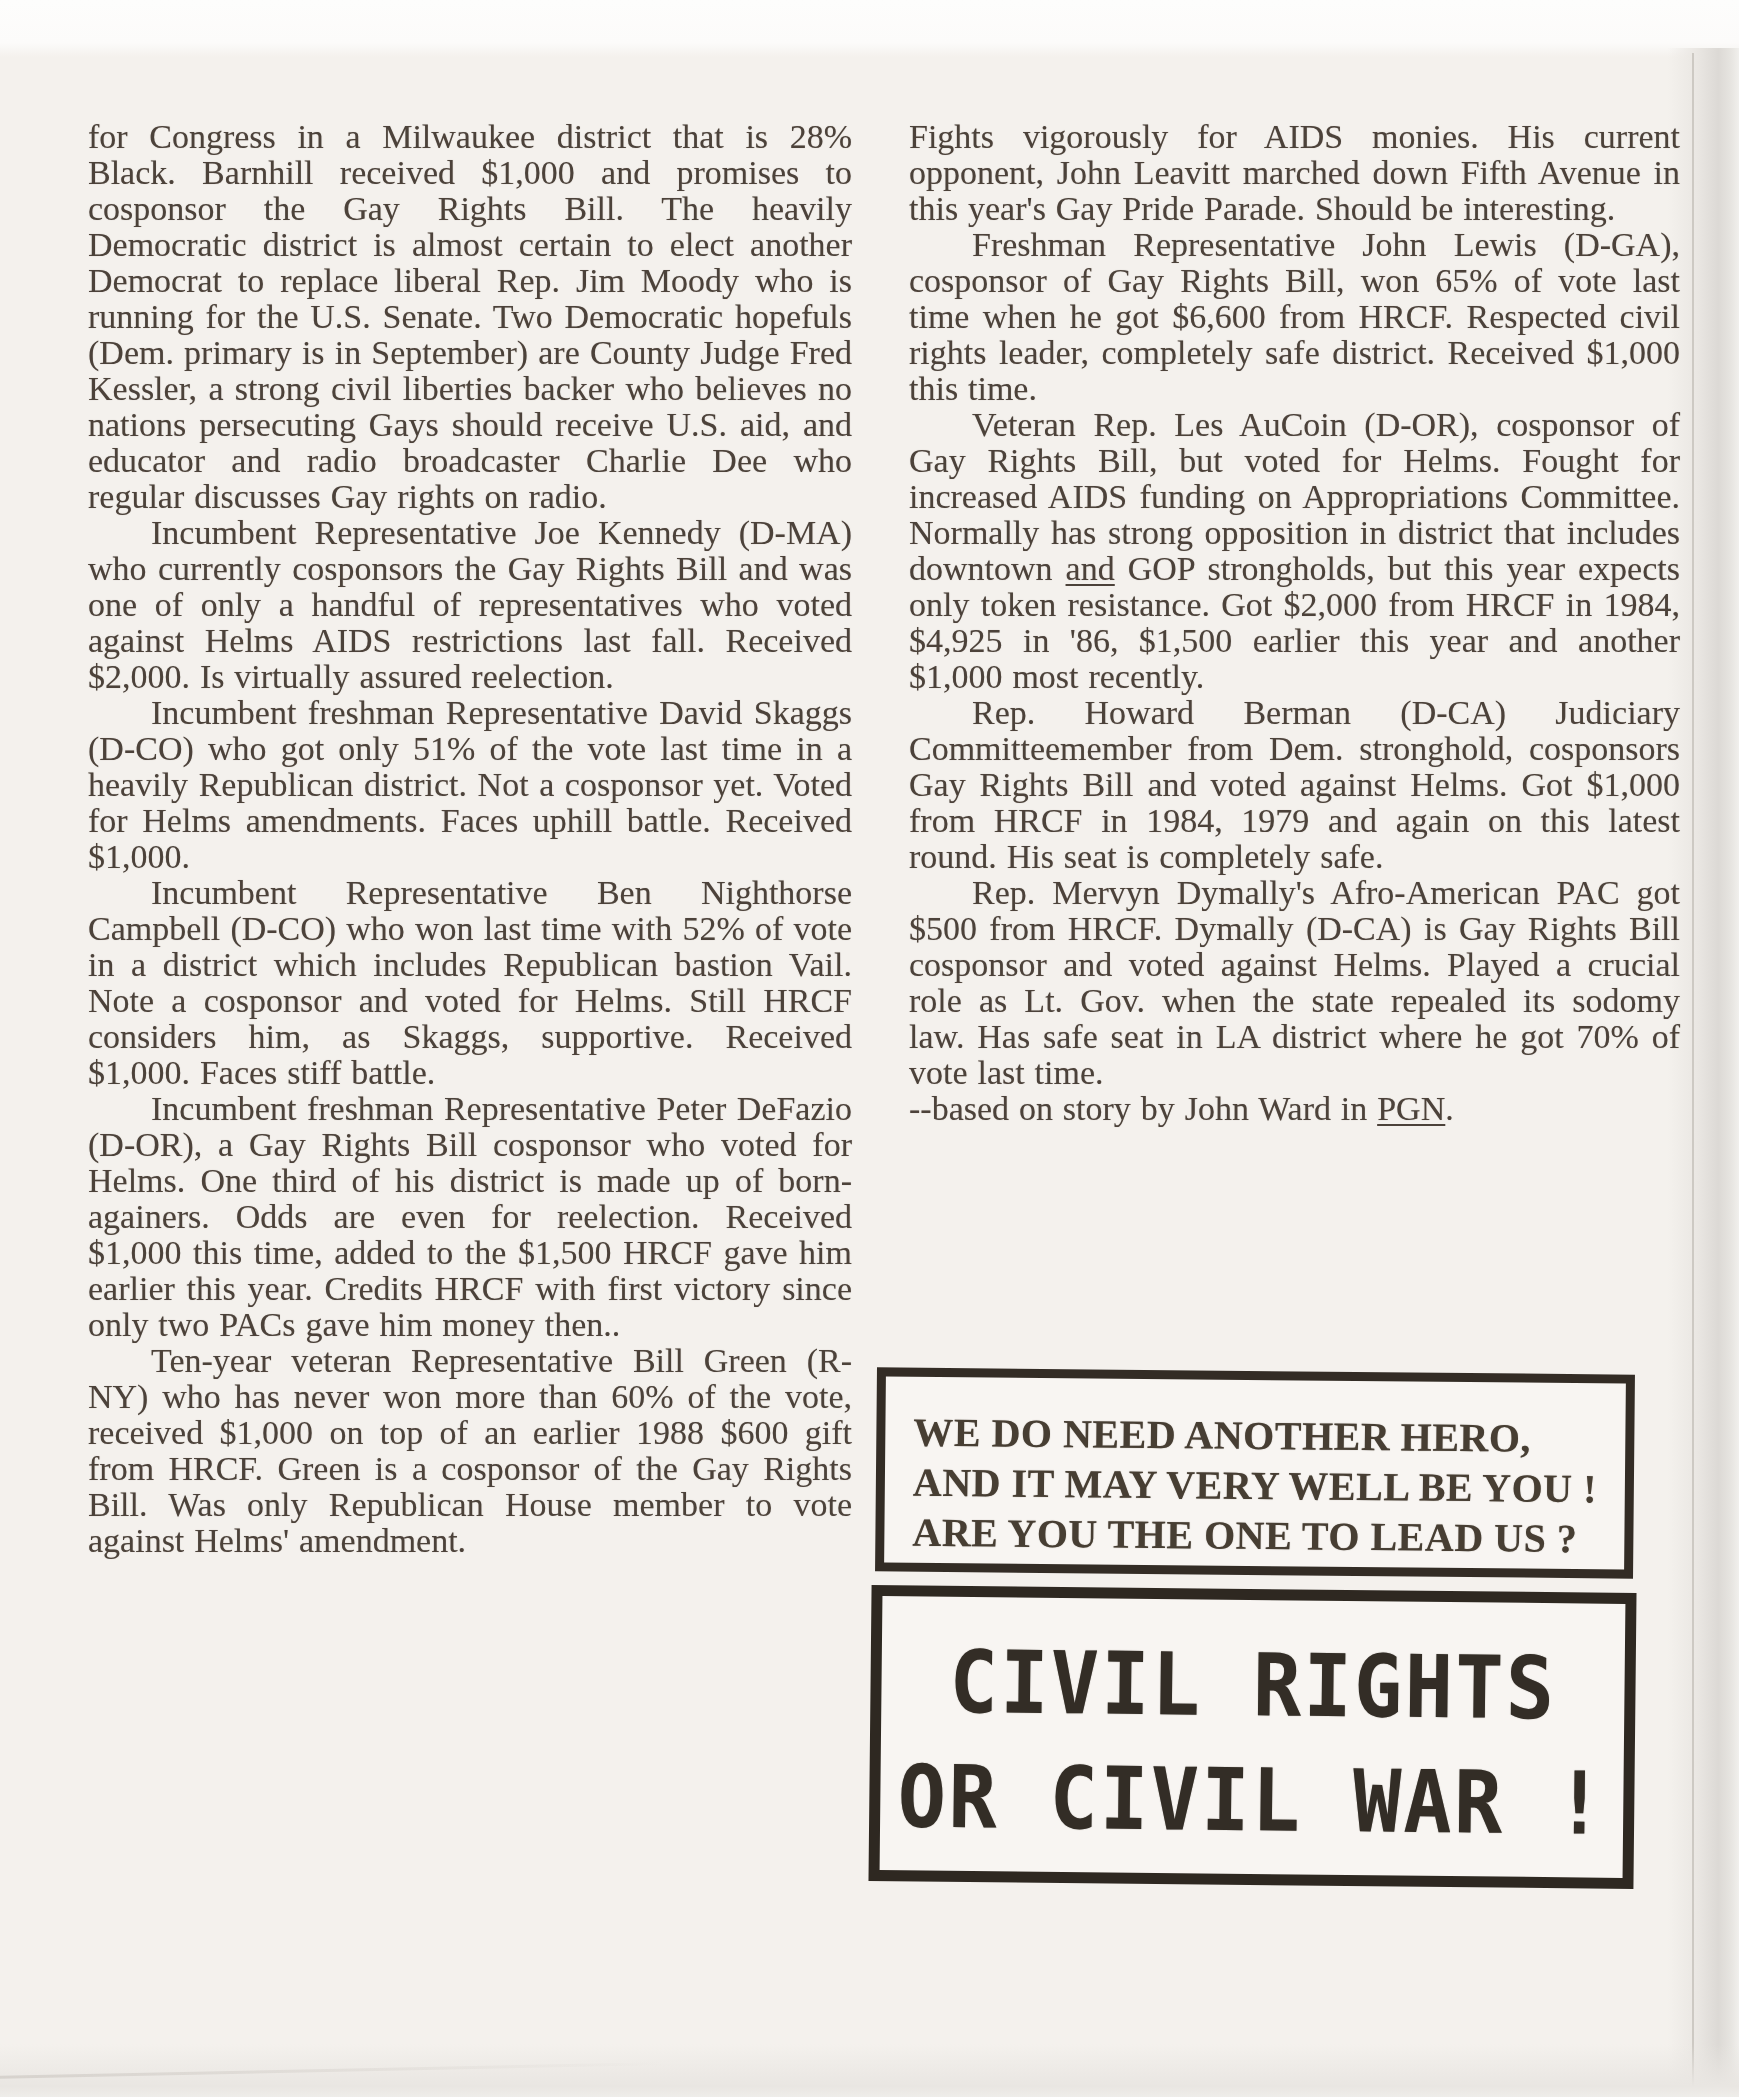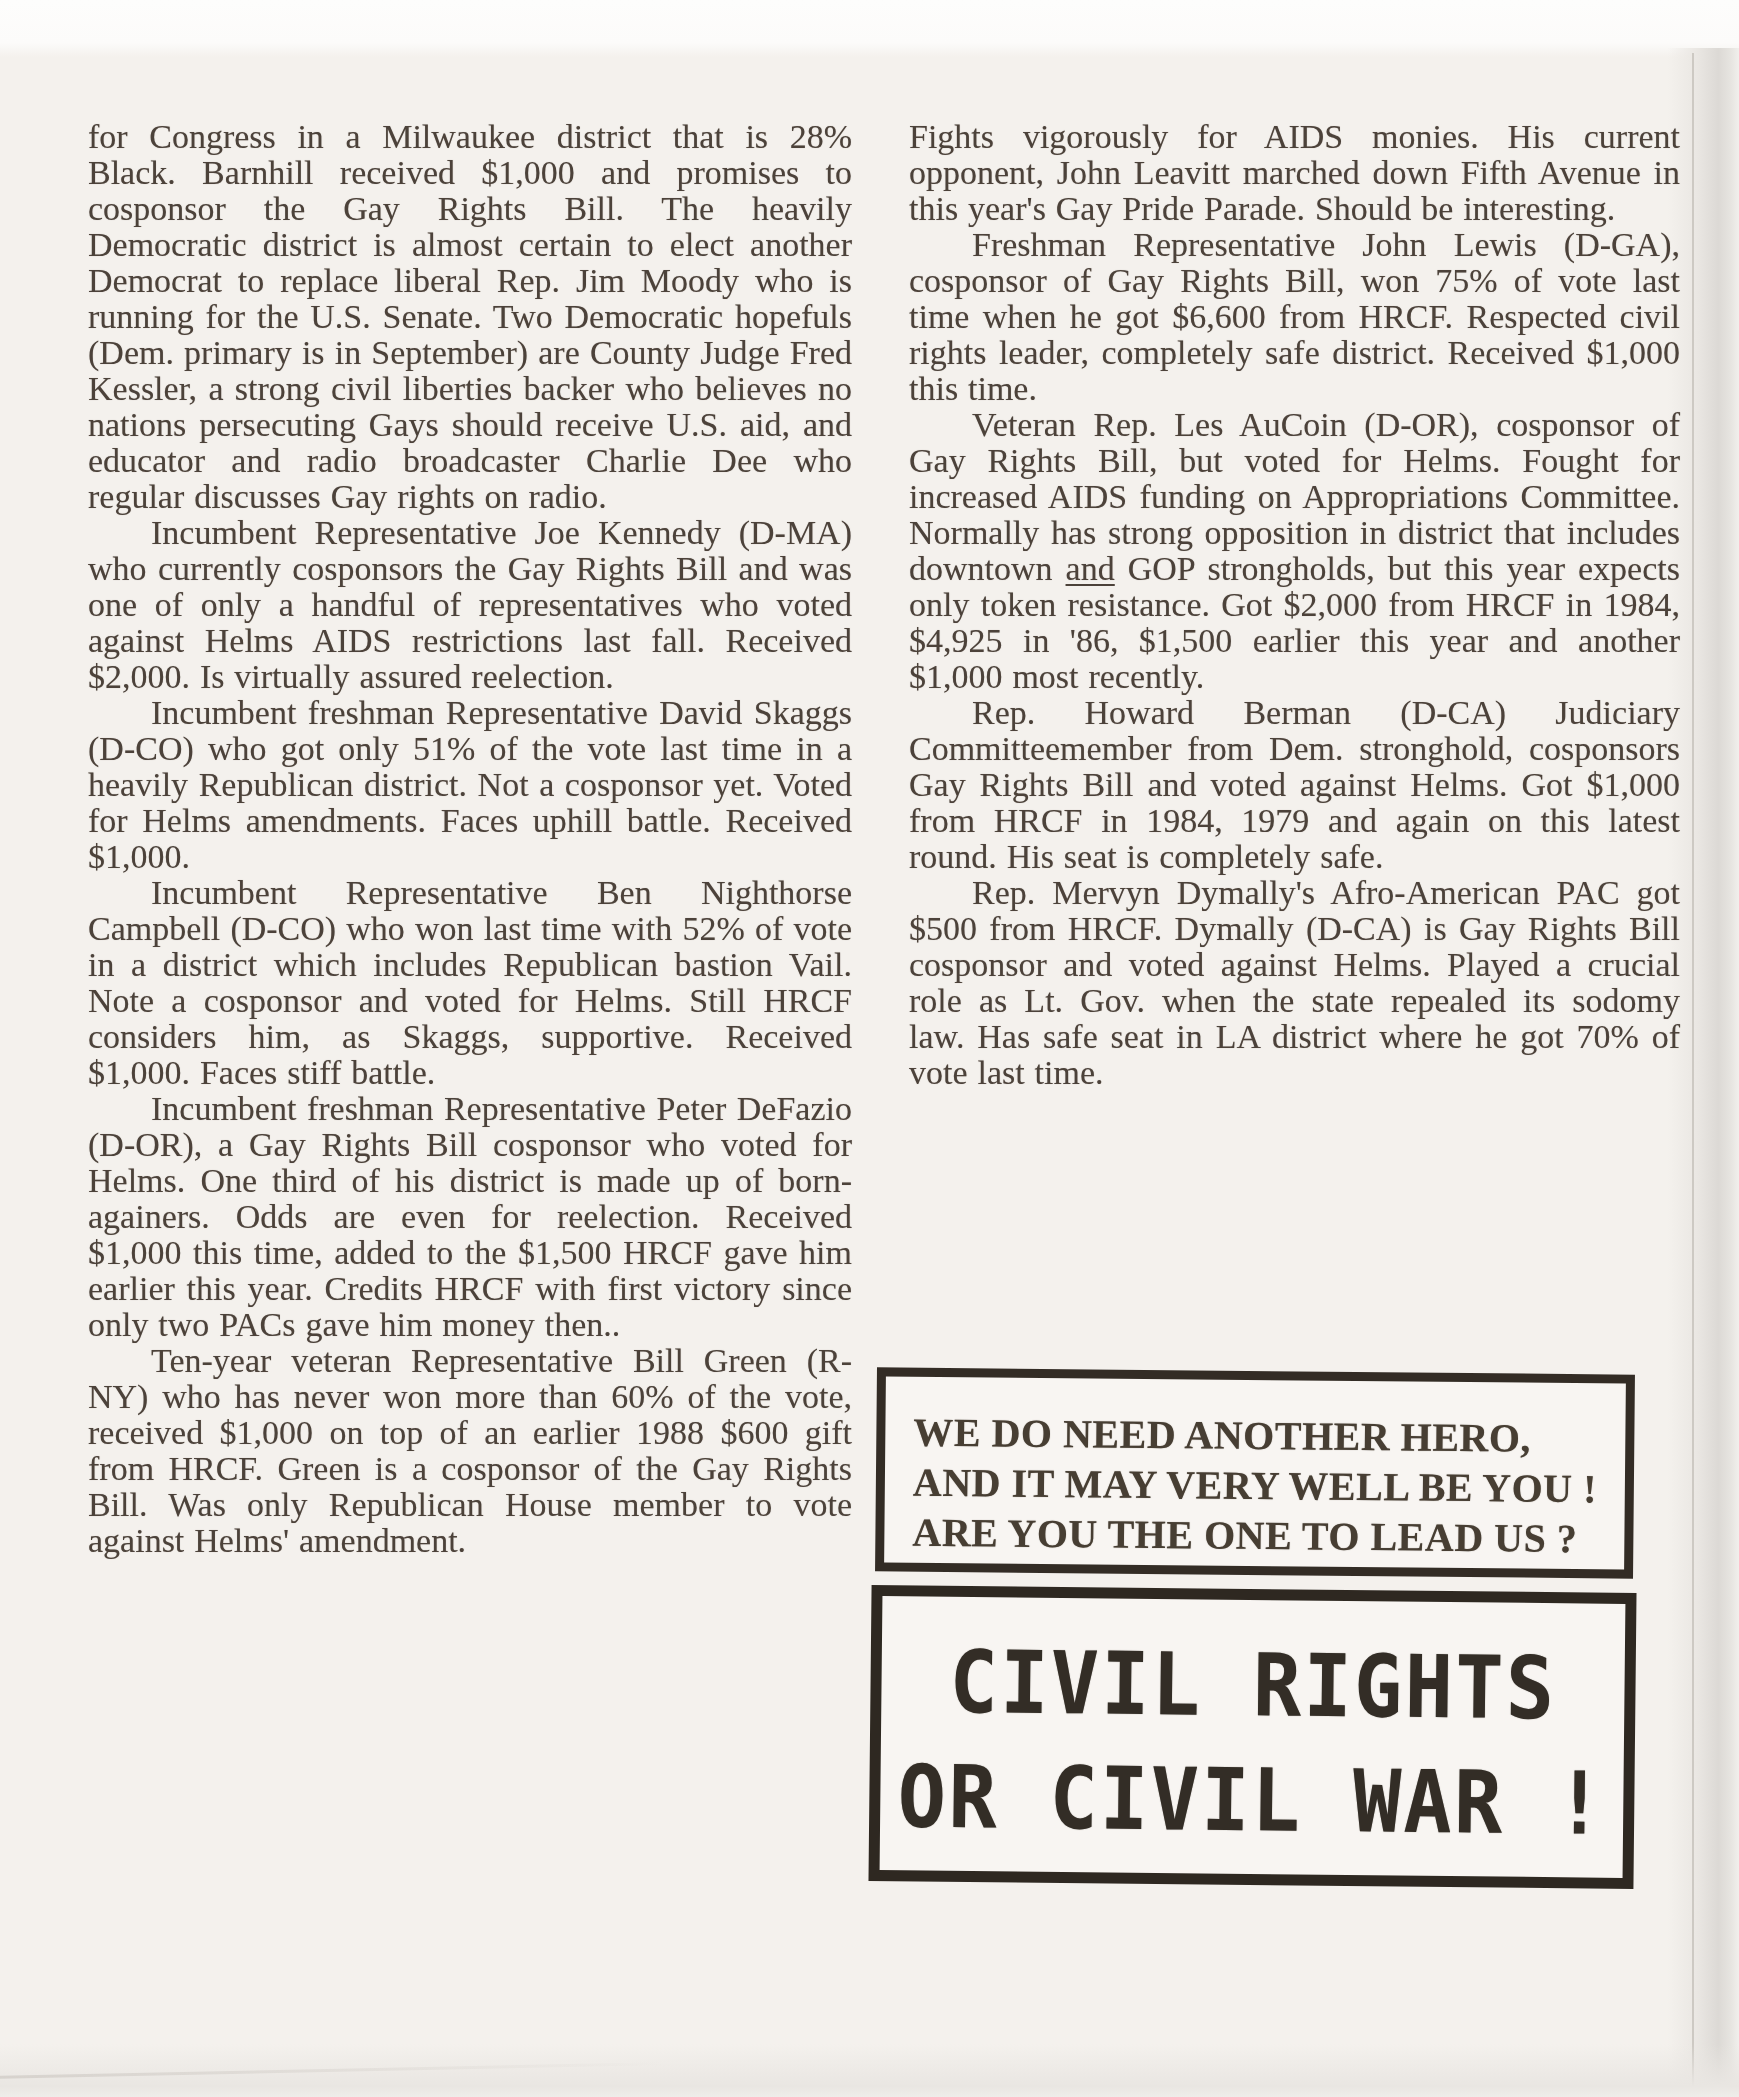--- a/index.html
+++ b/index.html
@@ -90,30 +90,33 @@
     <p class="ind">Incumbent Representative Ben Nighthorse Campbell (D-CO) who won last time with 52% of vote in a district which includes Republican bastion Vail.  Note a cosponsor and voted for Helms. Still HRCF considers him, as Skaggs, supportive. Received $1,000. Faces stiff battle.</p>
     <p class="ind">Incumbent freshman Representative Peter DeFazio (D-OR), a Gay Rights Bill cosponsor who voted for Helms. One third of his district is made up of born-againers.  Odds are even for reelection.  Received $1,000 this time, added to the $1,500 HRCF gave him earlier this year. Credits HRCF with first victory since only two PACs gave him money then..</p>
     <p class="ind">Ten-year veteran Representative Bill Green (R-NY) who has never won more than 60% of the vote, received $1,000 on top of an earlier 1988 $600 gift from HRCF. Green is a cosponsor of the Gay Rights Bill. Was only Republican House member to vote against Helms' amendment.</p>
   </div>
 
   <div id="col-right" class="col">
     <p>
       <span>Fights vigorously for AIDS monies. His current opponent, John Leavitt marched down Fifth Avenue in this year's Gay Pride Parade. Should be interesting.</span><span class="uw"></span><span></span>
     </p>
     <p class="ind">
-      <span>Freshman Representative John Lewis (D-GA), cosponsor of Gay Rights Bill, won 75% of vote last time when he got $6,600 from HRCF. Respected civil rights leader, completely safe district. Received $1,000 this time.</span><span class="uw"></span><span></span>
+      <span>Freshman Representative John Lewis (D-GA), cosponsor of Gay Rights Bill, won 65% of vote last time when he got $6,600 from HRCF. Respected civil rights leader, completely safe district. Received $1,000 this time.</span><span class="uw"></span><span></span>
     </p>
     <p class="ind">
       <span>Veteran Rep. Les AuCoin (D-OR), cosponsor of Gay Rights Bill, but voted for Helms. Fought for increased AIDS funding on Appropriations Committee. Normally has strong opposition in district that includes downtown </span><span class="uw">and</span><span> GOP strongholds, but this year expects only token resistance. Got $2,000 from HRCF in 1984, $4,925 in '86, $1,500 earlier this year and another $1,000 most recently.</span>
     </p>
     <p class="ind">
       <span>Rep. Howard Berman (D-CA) Judiciary Committeemember from Dem. stronghold, cosponsors Gay Rights Bill and voted against Helms. Got $1,000 from HRCF in 1984, 1979 and again on this latest round.  His seat is completely safe.</span><span class="uw"></span><span></span>
     </p>
     <p class="ind">
       <span>Rep. Mervyn Dymally's Afro-American PAC got $500 from HRCF. Dymally (D-CA)  is Gay Rights Bill cosponsor and voted against Helms. Played a crucial role as Lt. Gov. when the state repealed its sodomy law.  Has safe seat in LA district where he got 70% of vote last time.</span><span class="uw"></span><span></span>
+    </p>
+    <p>
+      <span>--based on story by John Ward in </span><span class="uw">PGN</span><span>.</span>
     </p>
   </div>
 
   <div id="hero-box">
     <div class="hero-line">WE DO NEED ANOTHER HERO,</div>
     <div class="hero-line">AND IT MAY VERY WELL BE YOU !</div>
     <div class="hero-line">ARE YOU THE ONE TO LEAD US ?</div>
   </div>
 
   <div id="civil-box">

